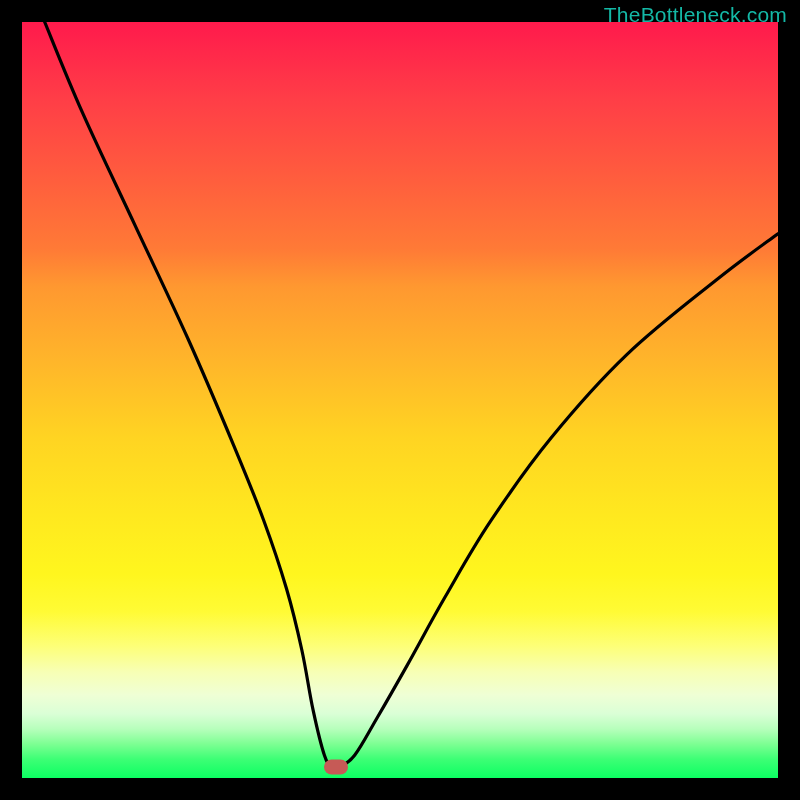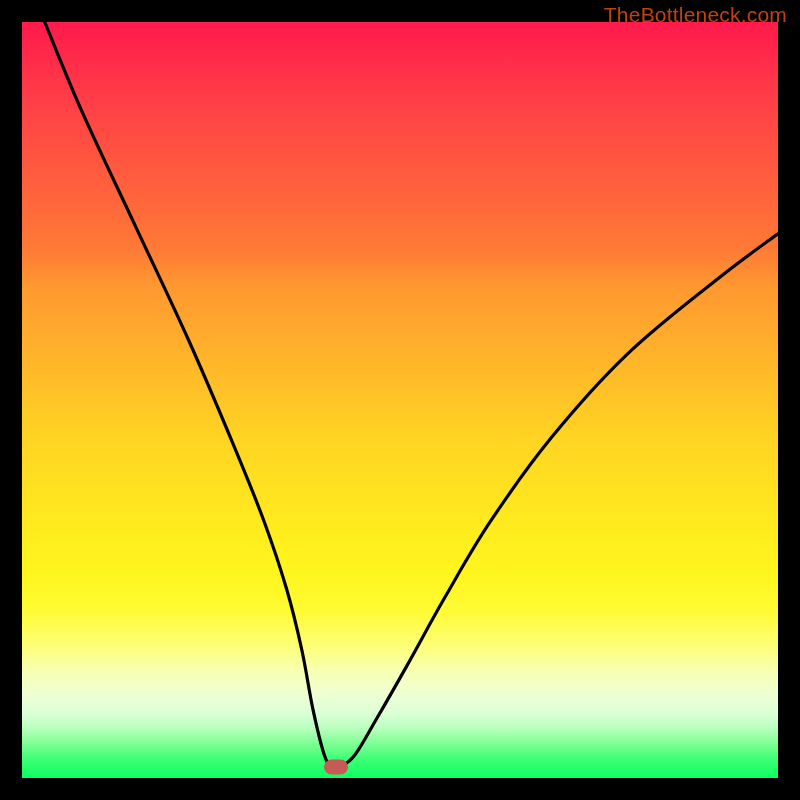--- a/index.html
+++ b/index.html
@@ -35,21 +35,21 @@
       #b7ffbc 93.5%,
       #7dff93 95.5%,
       #3dff75 97.5%,
       #0cff62 100%
     );
   }
   .watermark {
     position: absolute;
     top: 3px;
     right: 13px;
-    color: #c2410c;
+    color: #14b8a6;
     font-size: 21px;
     font-weight: 500;
     letter-spacing: 0.2px;
     user-select: none;
   }
   svg.curve {
     position: absolute;
     left: 0;
     top: 0;
     width: 756px;

